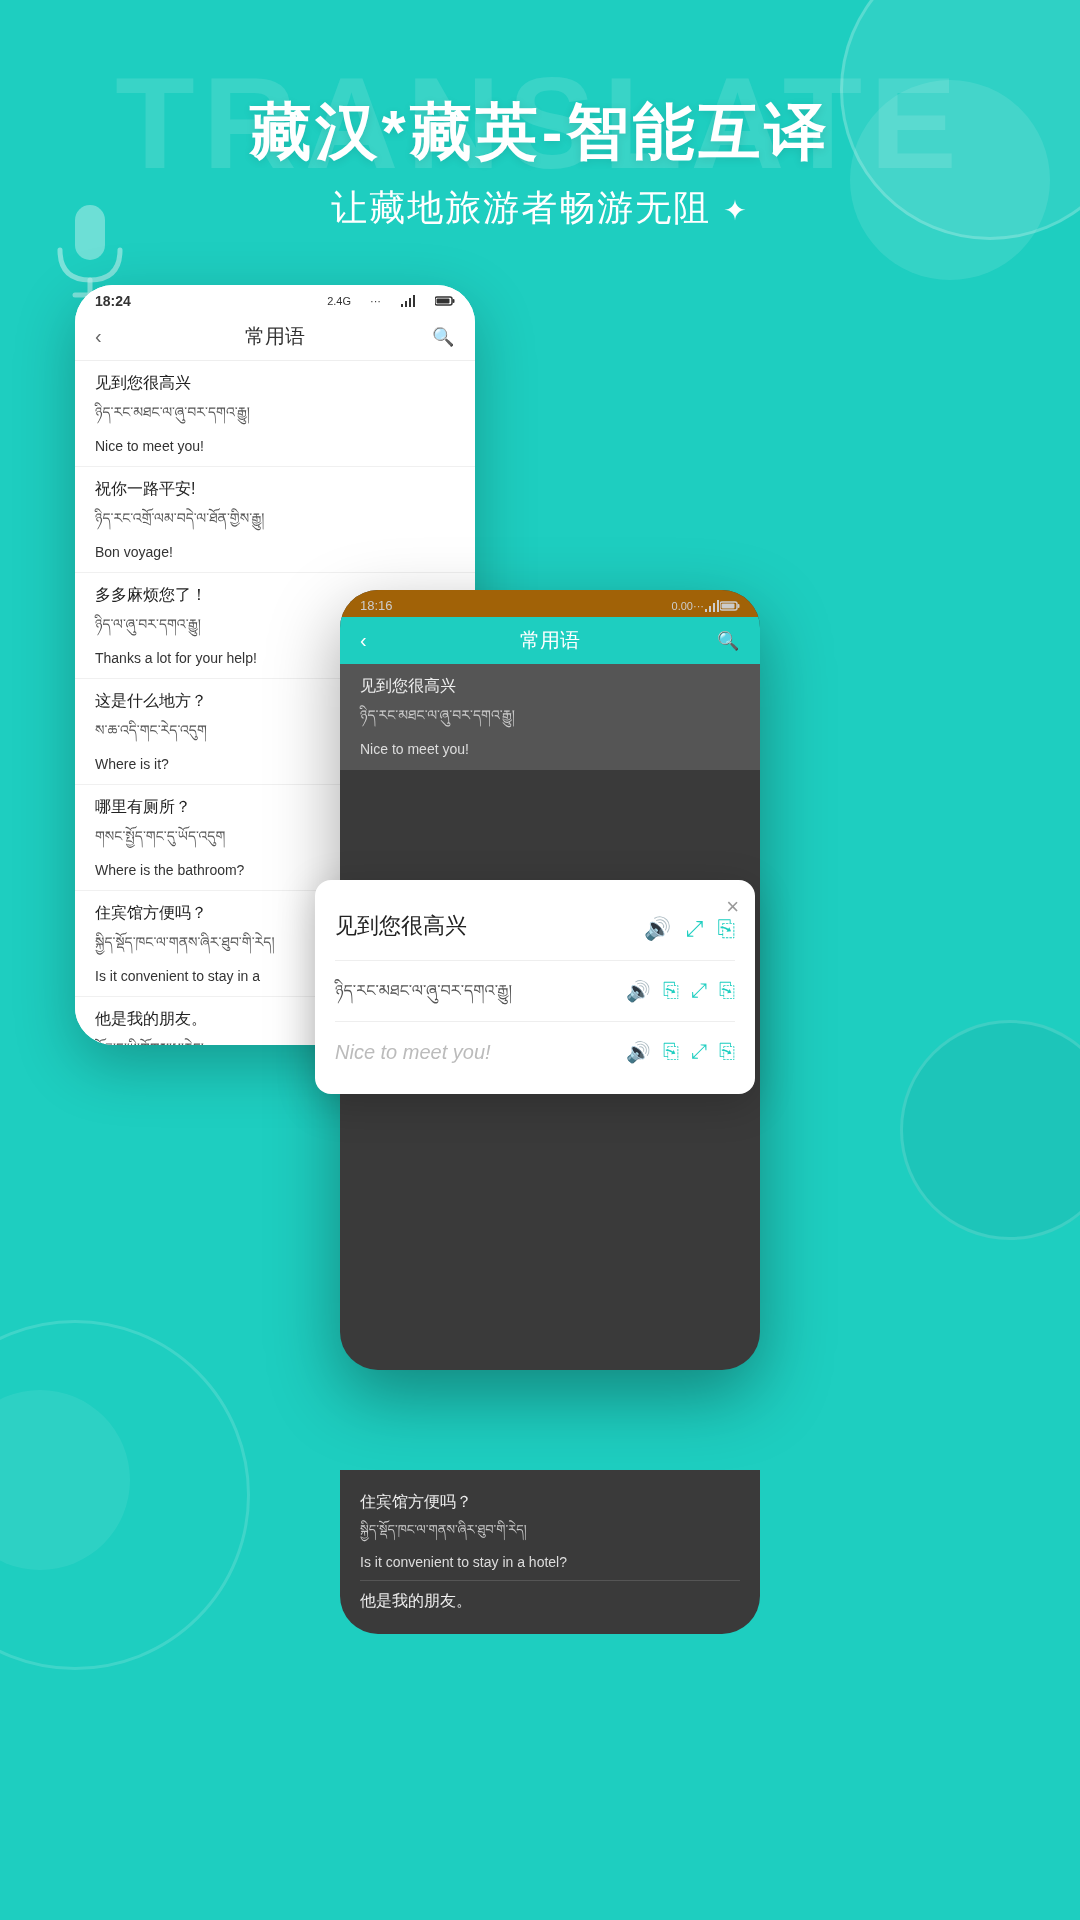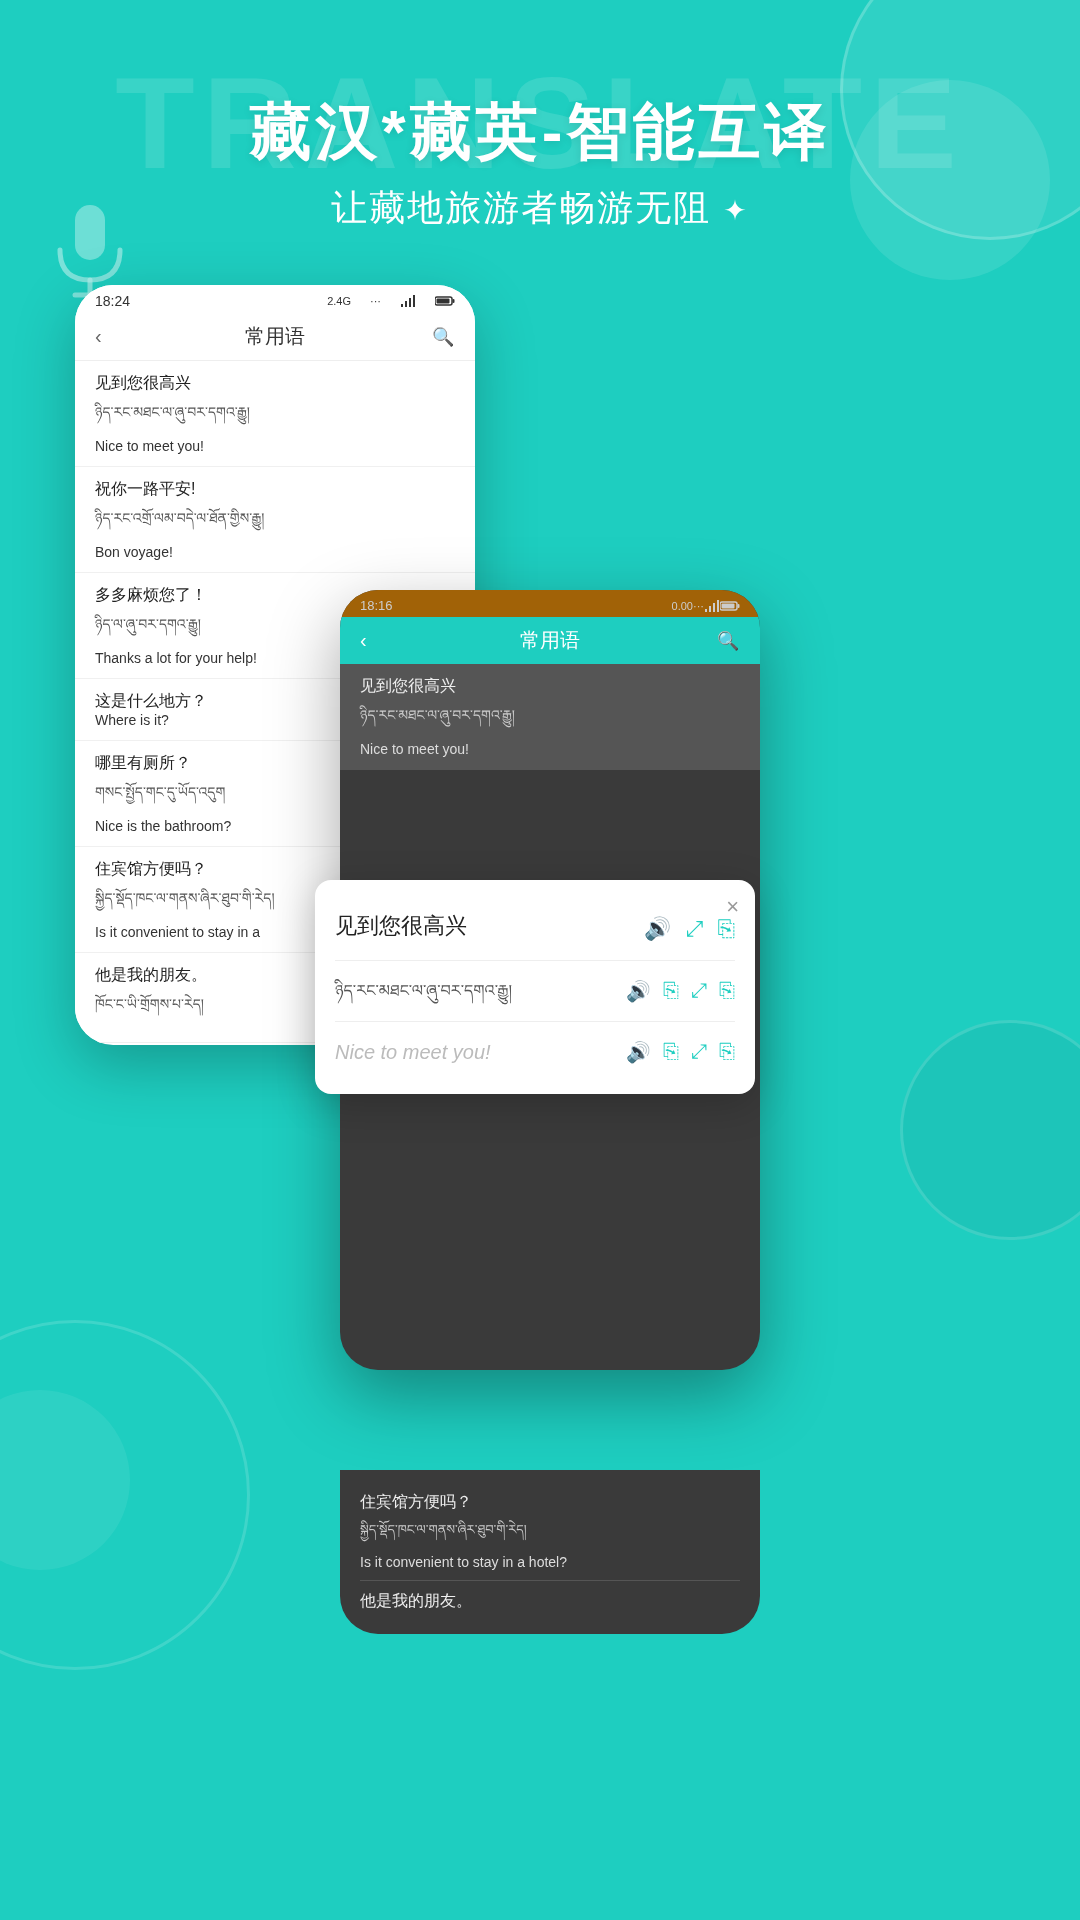--- a/index.html
+++ b/index.html
@@ -114,21 +114,21 @@
     }
     .phone-back .status-bar {
       background: white;
       padding: 8px 20px 4px;
       display: flex;
       align-items: center;
       justify-content: space-between;
       font-size: 13px;
       color: #333;
     }
-    .phone-back .status-bar .time { font-weight: 400; font-size: 14px; }
+    .phone-back .status-bar .time { font-weight: 700; font-size: 14px; }
     .phone-back .nav-bar {
       background: white;
       padding: 10px 20px;
       display: flex;
       align-items: center;
       justify-content: center;
       position: relative;
       border-bottom: 1px solid #eee;
     }
     .phone-back .nav-bar .nav-title {
@@ -368,26 +368,27 @@
       <div class="tibetan">ཉིད་རང་འགྲོ་ལམ་བདེ་ལ་ཐོན་གྱིས་རྒྱུ།</div>
       <div class="en">Bon voyage!</div>
     </div>
     <div class="list-item">
       <div class="cn">多多麻烦您了！</div>
       <div class="tibetan">ཉིད་ལ་ཞུ་བར་དགའ་རྒྱུ།</div>
       <div class="en">Thanks a lot for your help!</div>
     </div>
     <div class="list-item">
       <div class="cn">这是什么地方？</div>
+      <div class="tibetan">ས་ཆ་འདི་གང་རེད་འདུག</div>
       <div class="en">Where is it?</div>
     </div>
     <div class="list-item">
       <div class="cn">哪里有厕所？</div>
       <div class="tibetan">གསང་སྤྱོད་གང་དུ་ཡོད་འདུག</div>
-      <div class="en">Nice is the bathroom?</div>
+      <div class="en">Where is the bathroom?</div>
     </div>
     <div class="list-item">
       <div class="cn">住宾馆方便吗？</div>
       <div class="tibetan">སྐྱིད་སྡོད་ཁང་ལ་གནས་ཞིར་ཐུབ་གི་རེད།</div>
       <div class="en">Is it convenient to stay in a</div>
     </div>
     <div class="list-item">
       <div class="cn">他是我的朋友。</div>
       <div class="tibetan">ཁོང་ང་ཡི་གྲོགས་པ་རེད།</div>
       <div class="en"></div>

